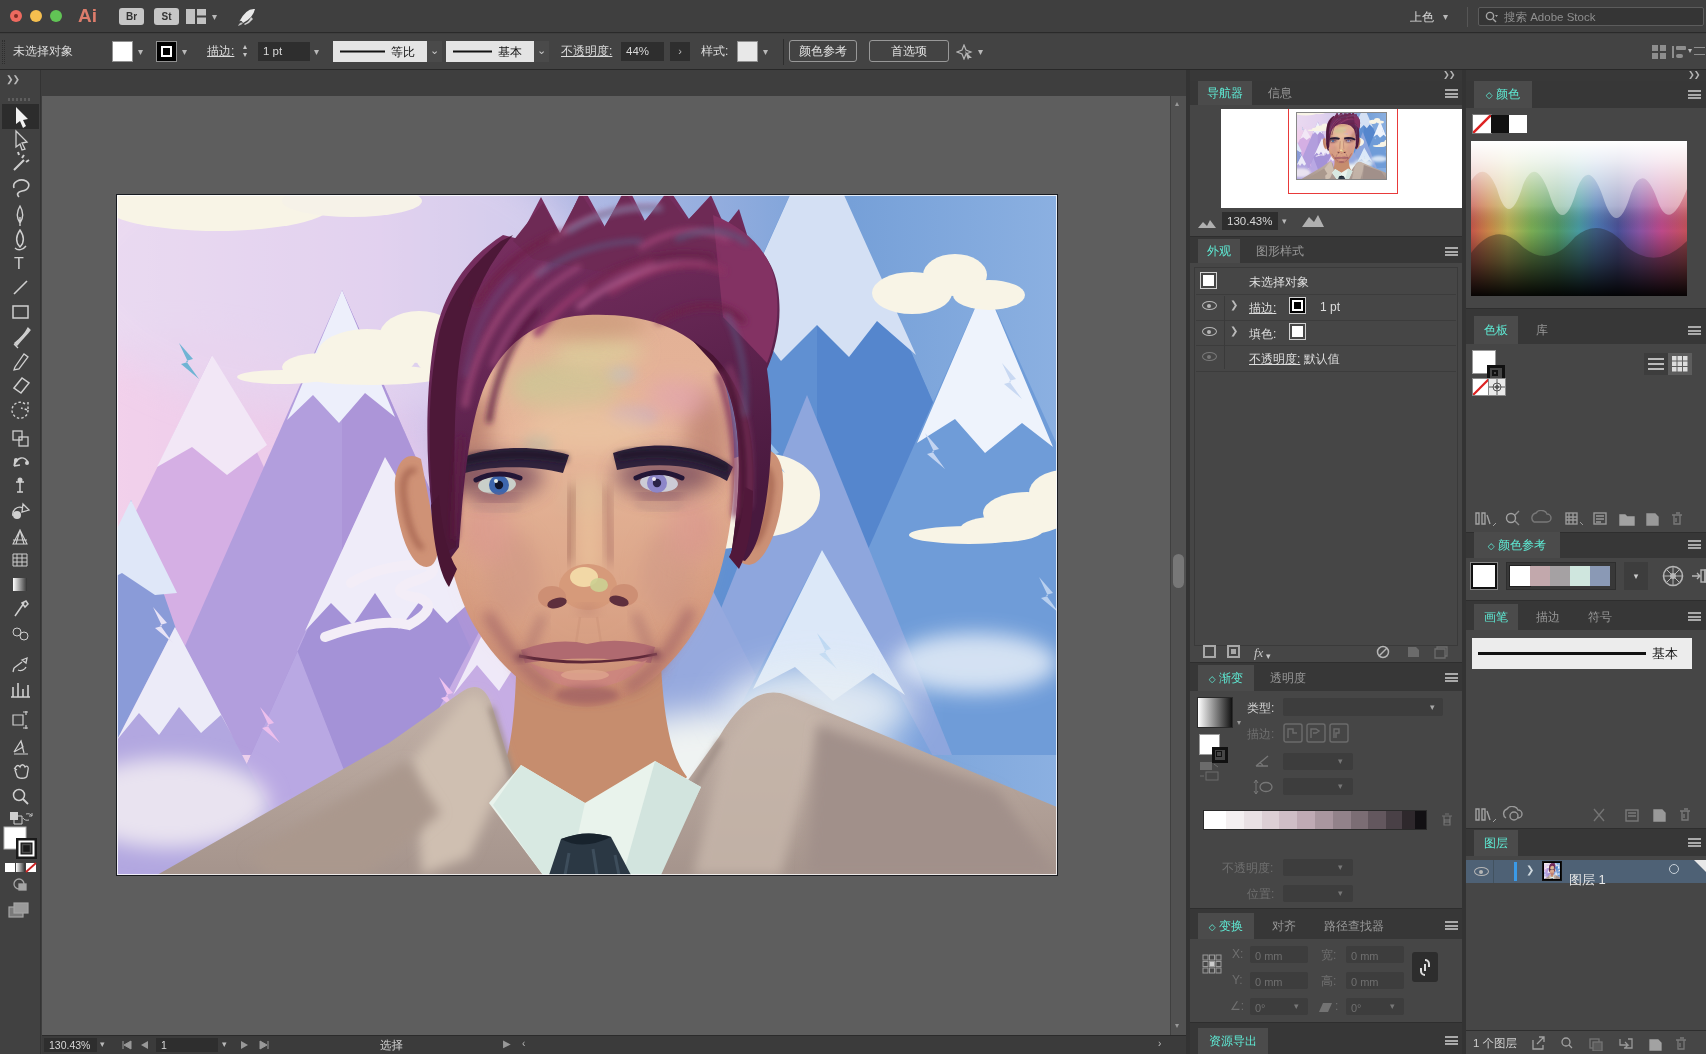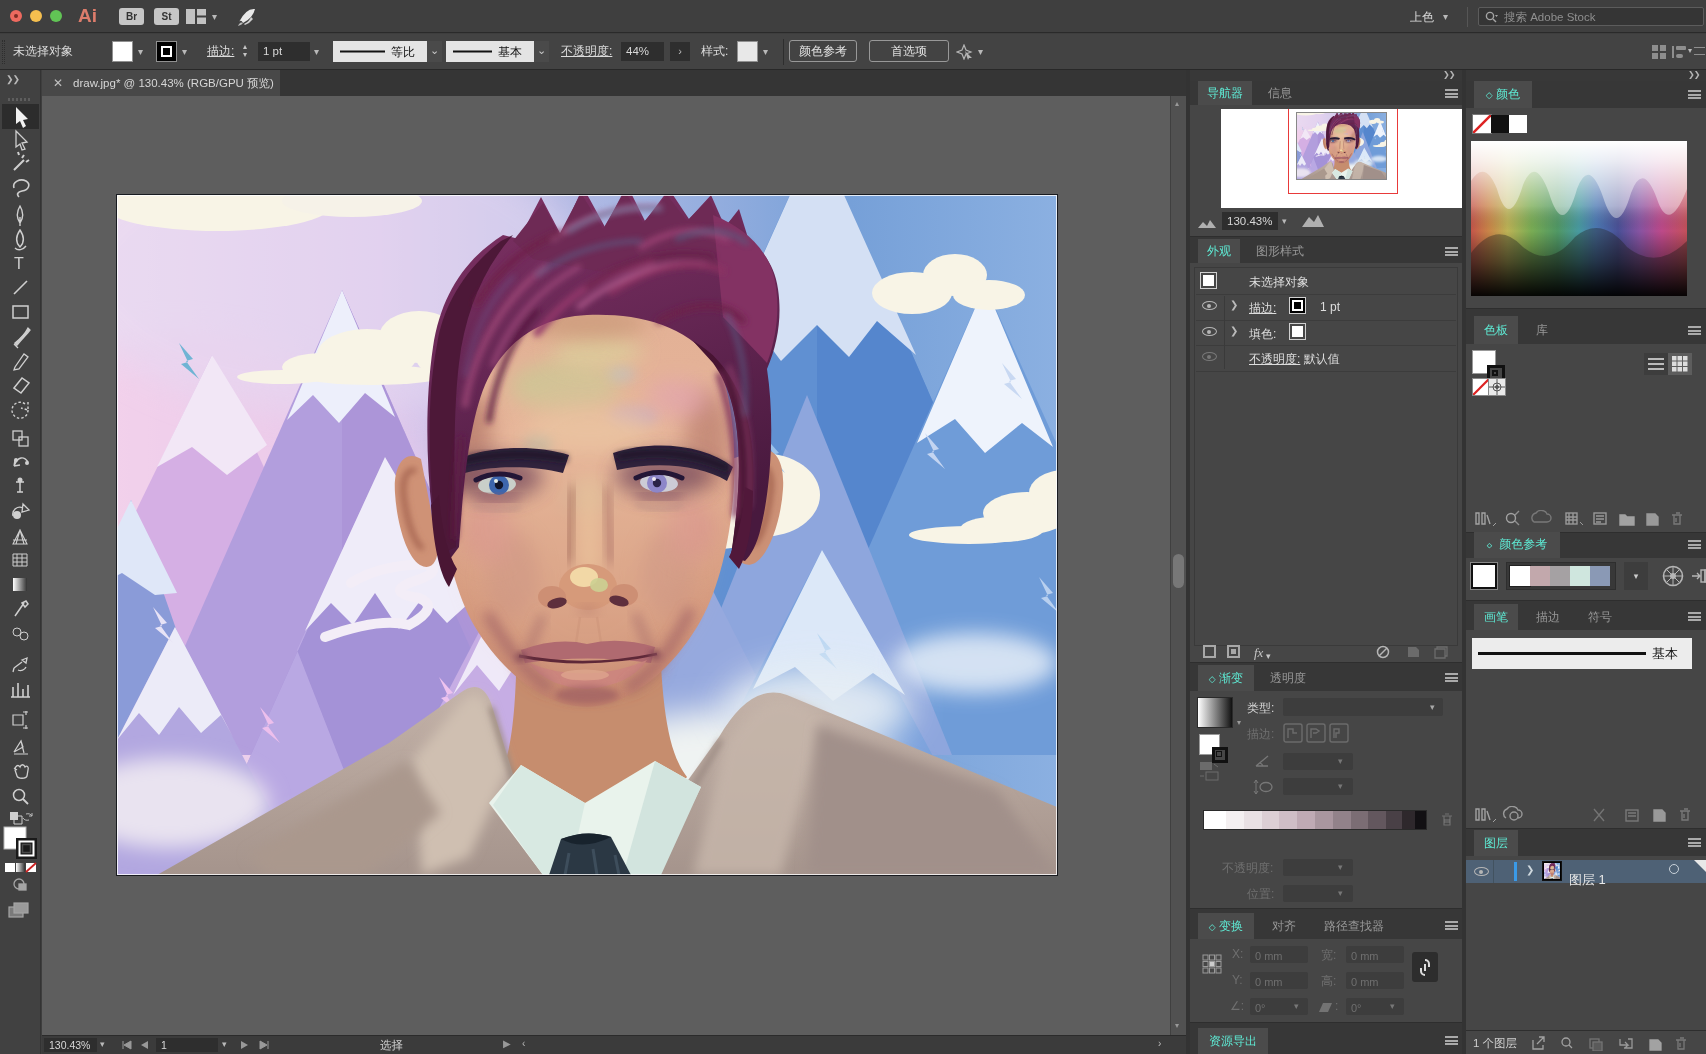--- a/index.html
+++ b/index.html
@@ -138,23 +138,20 @@
         <g fill="#8e8e8e">
           <rect x="0" y="1" width="2" height="12"></rect>
           <rect x="4" y="1" width="10" height="4" rx="1"></rect>
           <rect x="4" y="9" width="7" height="4" rx="2"></rect>
         </g>
       </svg>
     <div class="abs chev" style="left:1688px;top:12px;font-size:8px;">▾</div>
     <div class="abs" style="left:1694px;top:13px;width:11px;height:8px;border-top:1.5px solid #8e8e8e;border-bottom:1.5px solid #8e8e8e;"></div>
   </div>
 
-  <div id="tabbar" class="abs">
-    <div id="doctab" class="abs"><span style="margin-left:11px;color:#c0c0c0;">✕</span><span style="margin-left:10px;font-size:11.5px;">draw.jpg* @ 130.43% (RGB/GPU 预览)</span></div>
-  </div>
 
   <div id="toolbar" class="abs">
     <div class="abs" style="left:6px;top:4px;color:#b9b9b9;font-size:9px;letter-spacing:-1px;">❯❯</div>
     <div class="abs" style="left:8px;top:28px;width:24px;height:3px;background:repeating-linear-gradient(90deg,#5e5e5e 0 2px,transparent 2px 4px);"></div>
     <svg class="abs" style="left:0;top:0;" width="41" height="984" viewBox="0 0 41 984">
       <rect x="2" y="34" width="37" height="25" fill="#2c2c2c"></rect>
       <g fill="#d8d8d8" stroke="none">
         <path d="M16,37 L28,49 L23,50 L26,56 L23,58 L20,51 L16,54 Z" fill="#f2f2f2"></path>
         <path d="M16,61 L27,72 L22,73 L25,79 L22,80 L20,74 L16,77 Z" fill="none" stroke="#cfcfcf" stroke-width="1.3"></path>
         <path d="M14,100 L24,90 M22,88 l2,-3 M26,92 l3,-2 M19,85 l-1,-3" stroke="#cfcfcf" stroke-width="2" fill="none"></path>
@@ -522,21 +519,21 @@
           </g>
         <rect x="120" y="3" width="12" height="11" opacity="0.9"></rect>
           <path d="M122,6 h8 M122,9 h8 M122,12 h5" opacity="0.9"></path>
         <path d="M146,5 h5 l2,2 h7 v8 h-14 Z" fill="#a2a2a2"></path>
         <path d="M173,4 h8 l3,3 v8 h-11 Z" fill="#a2a2a2" opacity="0.9"></path>
         <path d="M198,5 h10 M200,5 v9 h6 v-9 M202,3 h4 M202,8 v4 M206,8 v4" opacity="0.55"></path>
       </g>
     </svg>
 
     <div class="abs pstrip" style="top:462px;height:26px;border-top:1px solid #2e2e2e;"></div>
-    <div class="ptab" style="left:8px;top:462px;width:86px;height:26px;line-height:26px;font-family:Liberation Mono, monospace;"><span style="font-size:9px;">◇</span> 颜色参考</div>
+    <div class="ptab" style="left:8px;top:462px;width:86px;height:26px;line-height:26px;"><span style="font-size:9px;">◇</span> 颜色参考</div>
     <div class="hamb" style="left:222px;top:470px;"></div>
     <div class="abs pbody" style="top:488px;height:42px;"></div>
     <div class="abs" style="left:7px;top:495px;width:22px;height:22px;background:#fff;box-shadow:0 0 0 2px #111, 0 0 0 3px #888;"></div>
     <div class="abs" style="left:40px;top:492px;width:110px;height:28px;background:#383838;border:1px solid #2e2e2e;">
       <div class="abs" style="left:3px;top:3px;width:20px;height:20px;background:#fff;outline:1.5px solid #222;"></div>
       <div class="abs" style="left:23px;top:3px;width:20px;height:20px;background:#c2a8ac;"></div>
       <div class="abs" style="left:43px;top:3px;width:20px;height:20px;background:#a5a1a3;"></div>
       <div class="abs" style="left:63px;top:3px;width:20px;height:20px;background:#cfe6de;"></div>
       <div class="abs" style="left:83px;top:3px;width:20px;height:20px;background:#8a99b5;"></div>
     </div>

